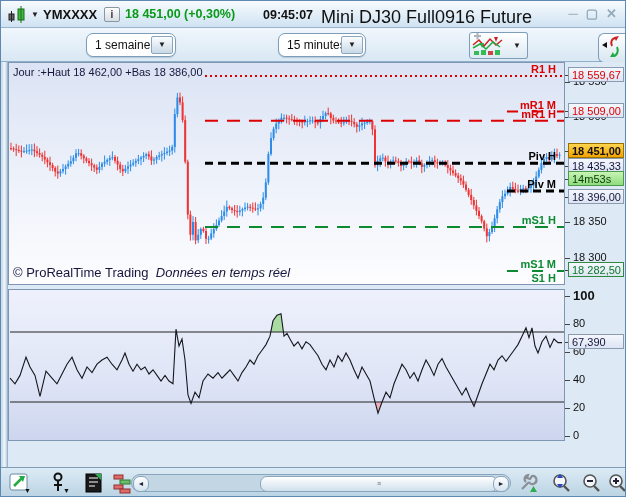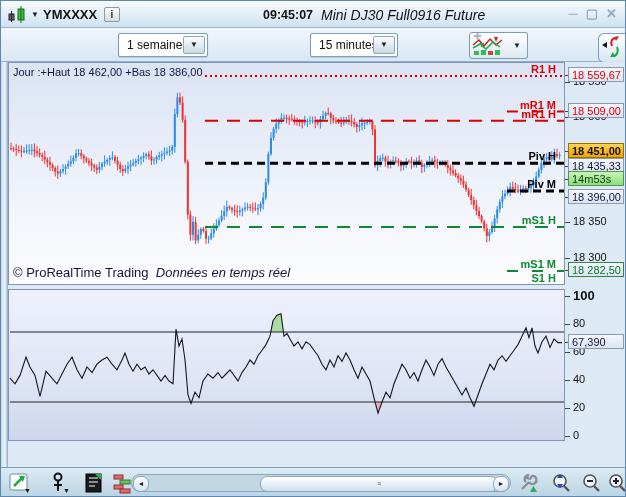--- a/index.html
+++ b/index.html
@@ -5,26 +5,26 @@
   html,body{margin:0;padding:0;background:#9ab4c8;font-family:"Liberation Sans",sans-serif;}
   #win{position:relative;width:626px;height:497px;background:#dde9f4;border:1px solid #5f88b0;box-sizing:border-box;overflow:hidden;}
   
   .titlebar{position:absolute;left:0;top:0;width:626px;height:27px;background:linear-gradient(#f7fbfe,#cfe2f2);border-bottom:1px solid #9ab4cc;box-sizing:border-box;}
   .titlebar .logo{position:absolute;left:6px;top:5px;}
   .tb-caret{position:absolute;left:30px;top:9px;font-size:8px;color:#222;}
   .sym{position:absolute;left:42px;top:6px;font-size:13px;font-weight:bold;color:#111;}
   .info-ic{position:absolute;left:103px;top:6px;width:14px;height:13px;background:linear-gradient(#fdfdfd,#d8dde2);border:1px solid #8a98a6;border-radius:2px;font-size:10px;font-weight:bold;color:#333;text-align:center;line-height:13px;}
   .quote{position:absolute;left:124px;top:6px;font-size:12.5px;font-weight:bold;color:#089a18;}
   .time{position:absolute;left:262px;top:7px;font-size:12.5px;font-weight:bold;color:#111;}
-  .inst{position:absolute;left:320px;top:6px;font-size:14px;color:#111;font-style:italic;}
+  .inst{position:absolute;left:320px;top:6px;font-size:18px;color:#111;}
   .winbtns{position:absolute;right:8px;top:5px;color:#93aabc;font-size:13px;font-weight:bold;letter-spacing:2px;}
   .winbtns span{cursor:default;margin-left:6px;}
   
   .toolbar{position:absolute;left:0;top:27px;width:626px;height:34px;background:linear-gradient(#eef5fb,#dcead6 120%);background:linear-gradient(#f0f6fc,#d9e8f4);border-bottom:1px solid #8fb0c8;box-sizing:border-box;}
-  .dropdown{position:absolute;top:5px;height:22px;background:#fff;border:1px solid #7d9db8;border-radius:2px;box-shadow:0 1px 1px rgba(120,150,180,.4);margin-left:32px;}
+  .dropdown{position:absolute;top:5px;height:22px;background:#fff;border:1px solid #7d9db8;border-radius:7px;box-shadow:0 1px 1px rgba(120,150,180,.4);}
   .dd-text{position:absolute;left:8px;top:4px;font-size:12px;color:#111;white-space:nowrap;}
   .dd-btn{position:absolute;right:2px;top:2px;width:20px;height:16px;background:linear-gradient(#fbfdff,#c9d9e6);border:1px solid #8aa6be;border-radius:2px;text-align:center;font-size:8px;line-height:16px;color:#222;}
   .charttype-btn{position:absolute;left:468px;top:4px;width:38px;height:25px;background:linear-gradient(#ffffff,#dce9f2);border:1px solid #7d9db8;border-radius:3px 0 0 3px;}
   .charttype-dd{position:absolute;left:506px;top:4px;width:20px;height:25px;background:linear-gradient(#ffffff,#dce9f2);border:1px solid #7d9db8;border-left:none;border-radius:0 3px 3px 0;text-align:center;font-size:8px;line-height:25px;color:#222;}
   .flap{position:absolute;right:0;top:32px;width:26px;height:28px;background:linear-gradient(#ffffff,#d8e6f0);border:1px solid #7d9db8;border-right:none;border-radius:6px 0 0 6px;}
   
   .left-strip{position:absolute;left:0;top:61px;width:7px;height:405px;background:linear-gradient(90deg,#c6d8e8,#eef5fb 60%,#b8cde0);border-right:1px solid #9ab4cc;box-sizing:border-box;}
   .price-panel{position:absolute;left:7px;top:61px;width:557px;height:223px;background:linear-gradient(#dbe3f4,#eef2fa 55%,#fdfdff);border:1px solid #7e96b2;box-sizing:border-box;}
   .osc-panel{position:absolute;left:7px;top:288px;width:557px;height:152px;background:linear-gradient(#eef1fc,#dfe5f6 60%,#cdd6ee);border:1px solid #7e96b2;box-sizing:border-box;}
   .axis-col{position:absolute;left:564px;top:61px;width:62px;height:405px;background:#dde9f4;}
@@ -65,20 +65,21 @@
       <svg width="22" height="17">
           <rect x="2" y="8" width="5" height="6" fill="#666" stroke="#222"></rect>
           <line x1="4.5" y1="5" x2="4.5" y2="16" stroke="#222"></line>
           <rect x="11" y="3" width="6" height="11" fill="#3fba3f" stroke="#1a6a1a"></rect>
           <line x1="14" y1="0" x2="14" y2="17" stroke="#1a6a1a"></line>
         </svg>
     </span>
     <span class="tb-caret">▼</span>
     <span class="sym">YMXXXX</span>
     <span class="info-ic">i</span>
+    <span class="quote">18 451,00 (+0,30%)</span>
     <span class="time">09:45:07</span>
     <span class="inst">Mini DJ30 Full0916 Future</span>
     <span class="winbtns"><span>─</span><span>▢</span><span>✕</span></span>
   </div>
 
   <div class="toolbar">
     <div class="dropdown" style="left:85px;width:88px;">
       <span class="dd-text">1 semaine</span>
       <span class="dd-btn">▼</span>
     </div>

